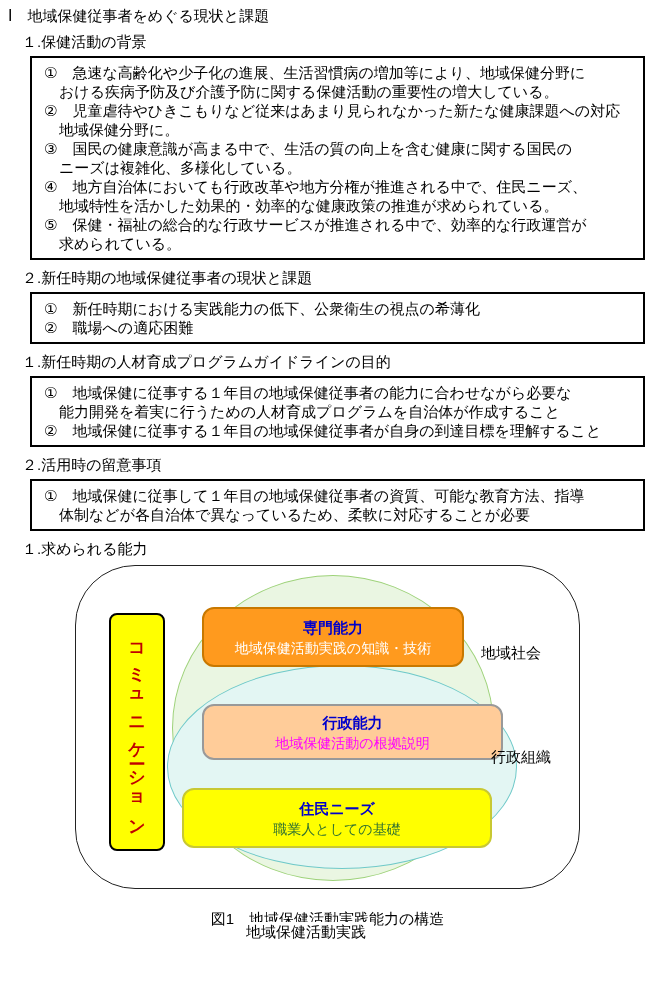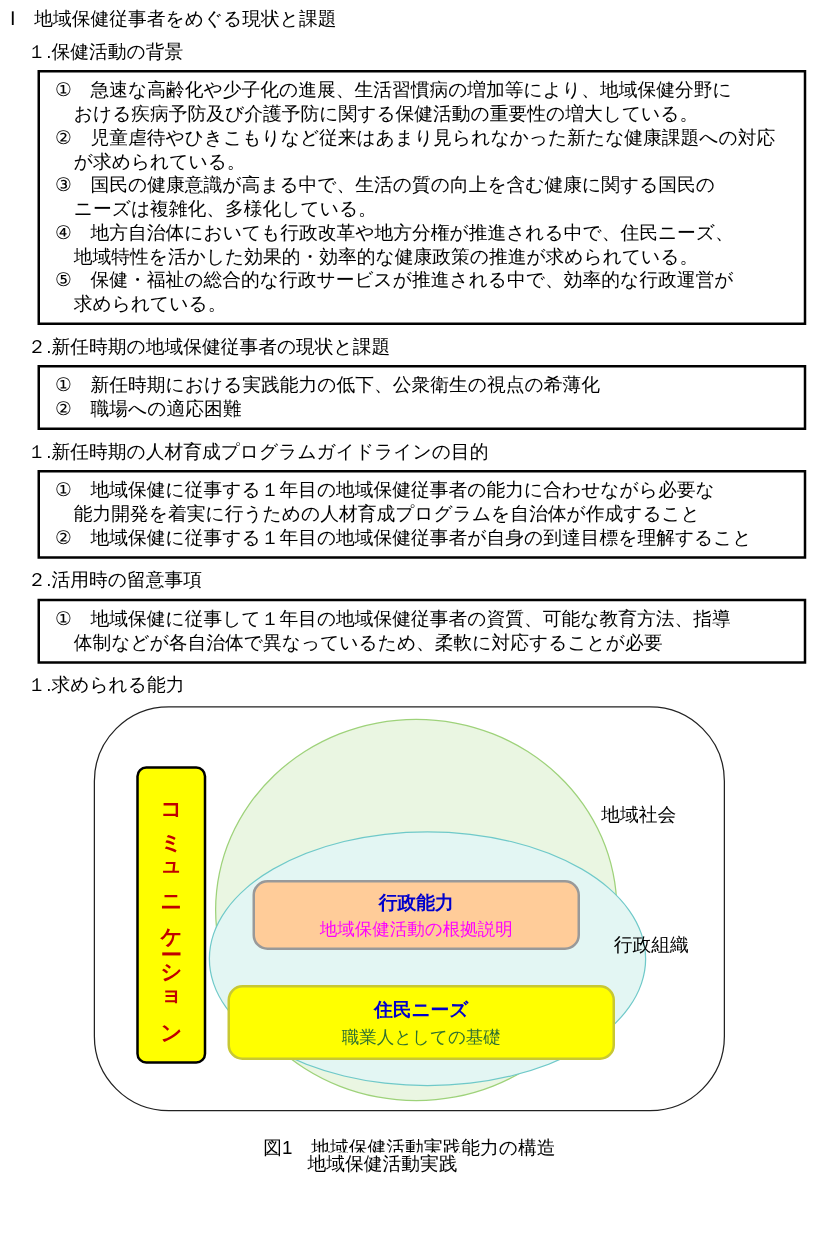--- a/index.html
+++ b/index.html
@@ -47,21 +47,21 @@
     font-size:17px; font-weight:bold; color:#c00000; letter-spacing:5px;
   }
   .dg-box {
     position:absolute; border-radius:12px; text-align:center;
     display:flex; flex-direction:column; align-items:center; justify-content:center;
   }
   .dg-box .t { font-size:15px; font-weight:bold; color:#0000cc; line-height:19px; }
   .dg-box .s { font-size:14px; line-height:18px; margin-top:2px; }
   .dg-box-specialist { left:202px; top:44px;  width:262px; height:60px; background:#ff9a1e; border:2.5px solid #c87800; }
   .dg-box-specialist .s { color:#ffffff; }
-  .dg-box-admin      { left:202px; top:141px; width:262px; height:56px; background:#ffcc99; border:2px solid #999999; }
+  .dg-box-admin      { left:202px; top:141px; width:301px; height:56px; background:#ffcc99; border:2px solid #999999; }
   .dg-box-admin .s   { color:#ff00ff; }
   .dg-box-basic      { left:182px; top:225px; width:310px; height:60px; background:#ffff00; border:2px solid #c8c832; }
   .dg-box-basic .s   { color:#2f7030; }
 
   .dg-label { position:absolute; font-size:15px; line-height:19px; color:#000; }
   .dg-label-society  { left:481px; top:80px; }
   .dg-label-org      { left:491px; top:184px; }
   .dg-label-practice { left:238px; top:315px; background:#fff; padding:0 8px;margin-top:44px; }
 
   .caption { text-align:center; font-size:15px; line-height:19px; margin-top:8px; }
@@ -71,21 +71,21 @@
 
 <div class="page">
 
   <div class="h-major first">Ⅰ　地域保健従事者をめぐる現状と課題</div>
 
   <div class="h-sub">１.保健活動の背景</div>
   <div class="tbox">
     <div class="titem">①　急速な高齢化や少子化の進展、生活習慣病の増加等により、地域保健分野に
 　おける疾病予防及び介護予防に関する保健活動の重要性の増大している。</div>
     <div class="titem">②　児童虐待やひきこもりなど従来はあまり見られなかった新たな健康課題への対応
-　が求められている。</div>
+　地域保健分野に。</div>
     <div class="titem">③　国民の健康意識が高まる中で、生活の質の向上を含む健康に関する国民の
 　ニーズは複雑化、多様化している。</div>
     <div class="titem">④　地方自治体においても行政改革や地方分権が推進される中で、住民ニーズ、
 　地域特性を活かした効果的・効率的な健康政策の推進が求められている。</div>
     <div class="titem">⑤　保健・福祉の総合的な行政サービスが推進される中で、効率的な行政運営が
 　求められている。</div>
   </div>
 
   <div class="h-sub">２.新任時期の地域保健従事者の現状と課題</div>
   <div class="tbox">
@@ -111,20 +111,24 @@
 
   <div class="diagram">
     <div class="dg-rect"></div>
     <div class="dg-ellipse-outer"></div>
     <div class="dg-ellipse-inner"></div>
 
     <div class="dg-comm">
       <span>コミュニケーション</span>
     </div>
 
+    <div class="dg-box dg-box-specialist">
+      <div class="t">専門能力</div>
+      <div class="s">地域保健活動実践の知識・技術</div>
+    </div>
 
     <div class="dg-box dg-box-admin">
       <div class="t">行政能力</div>
       <div class="s">地域保健活動の根拠説明</div>
     </div>
 
     <div class="dg-box dg-box-basic">
       <div class="t">住民ニーズ</div>
       <div class="s">職業人としての基礎</div>
     </div>

